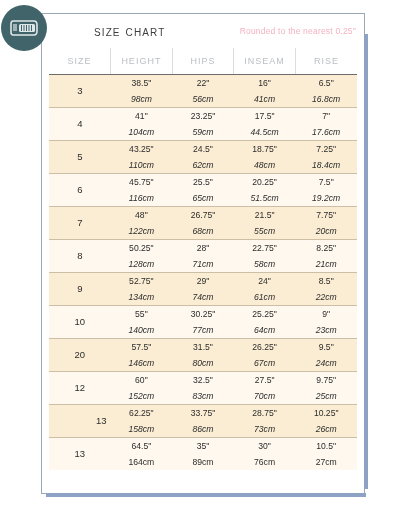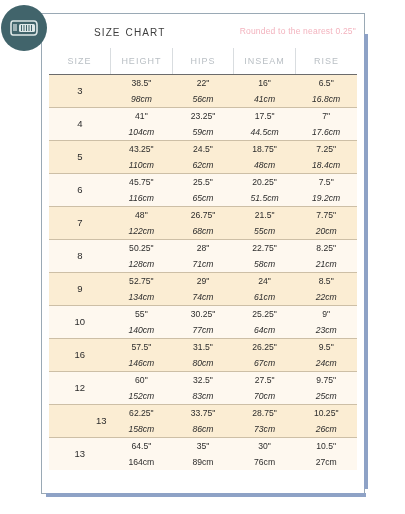--- a/index.html
+++ b/index.html
@@ -264,21 +264,21 @@
           <td>25.25"</td>
           <td>9"</td>
         </tr>
         <tr class="band-b row-last-line">
           <td>140cm</td>
           <td>77cm</td>
           <td>64cm</td>
           <td>23cm</td>
         </tr>
         <tr class="band-a">
-          <td class="size-cell" rowspan="2" style="border-bottom: 1px solid rgb(205, 191, 166);">16</td>
+          <td class="size-cell" rowspan="2" style="border-bottom: 1px solid rgb(205, 191, 166);">20</td>
           <td>57.5"</td>
           <td>31.5"</td>
           <td>26.25"</td>
           <td>9.5"</td>
         </tr>
         <tr class="band-a row-last-line">
           <td>146cm</td>
           <td>80cm</td>
           <td>67cm</td>
           <td>24cm</td>

